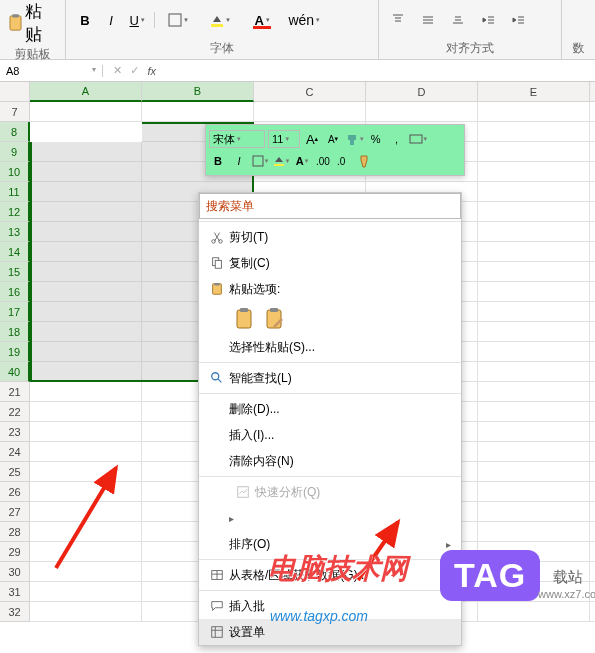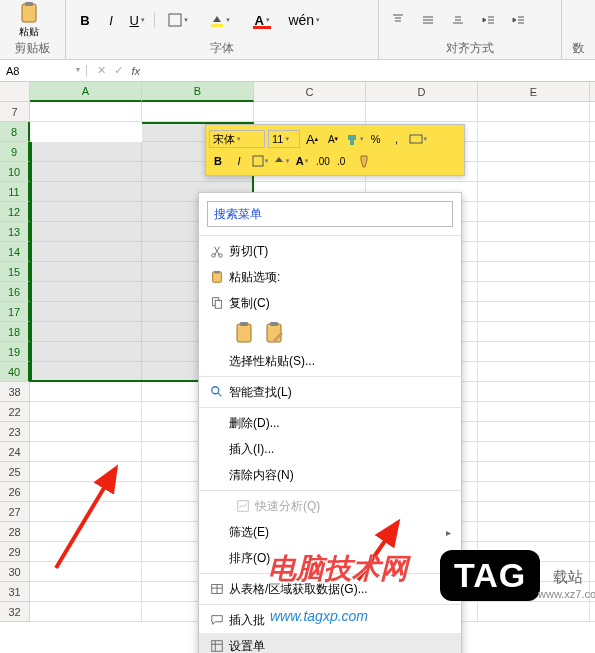--- a/index.html
+++ b/index.html
@@ -3,30 +3,30 @@
 <meta charset="utf-8">
 <style>
 * { margin: 0; padding: 0; box-sizing: border-box; font-family: "Microsoft YaHei", sans-serif; }
 body { width: 595px; height: 653px; background: #fff; overflow: hidden; position: relative; }
 
 
 .ribbon { height: 60px; background: #f5f5f5; border-bottom: 1px solid #d0d0d0; position: relative; display: flex; }
 .ribbon-section { border-right: 1px solid #d0d0d0; display: flex; flex-direction: column; height: 100%; }
 .ribbon-body { flex: 1; display: flex; align-items: center; padding: 0 6px; gap: 4px; }
 .ribbon-label { font-size: 12px; color: #666; text-align: center; padding-bottom: 2px; }
-.paste-big { display: flex; flex-direction: column; align-items: center; font-size: 10px; width: 46px; }
+.paste-big { display: flex; flex-direction: row; align-items: center; font-size: 17px; width: 46px; }
 .paste-big .icon { width: 24px; height: 24px; }
 .rbtn { width: 26px; height: 22px; display: flex; align-items: center; justify-content: center; font-size: 13px; border: 1px solid transparent; }
 .rbtn .drop { font-size: 7px; margin-left: 2px; color: #666; }
 .rbtn-wide { width: 38px; }
 .rbtn-grp { display: flex; }
 
 
 .fbar-row { height: 22px; display: flex; align-items: center; border-bottom: 1px solid #ccc; font-size: 11px; }
-.name-box { width: 87px; border-right: 1px solid #ccc; padding: 0 6px; display: flex; align-items: flex-start; justify-content: space-between; }
+.name-box { width: 103px; border-right: 1px solid #ccc; padding: 0 6px; display: flex; align-items: flex-start; justify-content: space-between; }
 .name-box .dd { font-size: 8px; color: #999; }
 .fx-btns { display: flex; align-items: center; gap: 8px; padding: 0 10px; color: #aaa; }
 .fx-btns .fx { font-style: italic; color: #555; }
 
 
 .grid-wrap { position: relative; height: 569px; overflow: hidden; }
 .corner { position: absolute; left: 0; top: 0; width: 30px; height: 20px; background: #f3f2f1; border-right: 1px solid #d4d4d4; border-bottom: 1px solid #d4d4d4; }
 .col-headers { position: absolute; left: 30px; top: 0; height: 20px; display: flex; }
 .col-h { width: 112px; height: 20px; background: #f3f2f1; border-right: 1px solid #d4d4d4; border-bottom: 1px solid #d4d4d4; font-size: 11px; display: flex; align-items: center; justify-content: center; color: #444; }
 .col-h.sel { background: #d0e8d0; color: #0b6a0b; border-bottom: 2px solid #0b6a0b; }
@@ -36,50 +36,50 @@
 .row-h.sel { background: #d0e8d0; color: #0b6a0b; border-right: 2px solid #0b6a0b; }
 .cells { position: absolute; left: 30px; top: 20px; }
 .cell-row { display: flex; height: 20px; }
 .cell { width: 112px; height: 20px; border-right: 1px solid #e0e0e0; border-bottom: 1px solid #e0e0e0; }
 .cell.narrow { width: 72px; }
 .sel-range { position: absolute; left: 30px; top: 40px; width: 224px; height: 260px; background: rgba(180,180,180,0.35); border: 2px solid #0b6a0b; pointer-events: none; }
 .active-cell { position: absolute; left: 30px; top: 40px; width: 112px; height: 20px; background: #fff; pointer-events: none; }
 .sel-handle { position: absolute; width: 6px; height: 6px; background: #0b6a0b; right: -3px; bottom: -3px; }
 
 
-.mini-tb { position: absolute; left: 205px; top: 124px; width: 260px; background: #fde047; border: 1px solid #c0c0c0; box-shadow: 0 2px 6px rgba(0,0,0,0.2); padding: 3px; font-size: 11px; }
+.mini-tb { position: absolute; left: 205px; top: 124px; width: 260px; background: #86efac; border: 1px solid #c0c0c0; box-shadow: 0 2px 6px rgba(0,0,0,0.2); padding: 3px; font-size: 11px; }
 .mini-row { display: flex; align-items: center; gap: 3px; height: 22px; }
 .mini-sel { border: 1px solid #bbb; height: 18px; font-size: 11px; padding: 0 3px; display: flex; align-items: center; gap: 2px; }
 .mini-sel.font { width: 56px; }
 .mini-sel.size { width: 32px; }
 .mini-sel .dd { font-size: 7px; color: #777; }
 .mini-btn { min-width: 18px; height: 18px; display: flex; align-items: center; justify-content: center; }
 .mini-btn .dd { font-size: 7px; color: #777; margin-left: 1px; }
 
 
 .ctx { position: absolute; left: 198px; top: 192px; width: 264px; background: #fff; border: 1px solid #c8c8c8; box-shadow: 0 3px 8px rgba(0,0,0,0.25); font-size: 12px; }
-.ctx-search { margin: 8px; border: 1px solid #bbb; height: 26px; display: flex; align-items: center; padding: 0 6px; color: #1d4ed8; }
+.ctx-search { margin: 0; border: 1px solid #bbb; height: 26px; display: flex; align-items: center; padding: 0 6px; color: #c2410c; }
 .ctx-sep { height: 1px; background: #e3e3e3; margin: 2px 0; }
 .ctx-item { display: flex; align-items: center; height: 26px; padding: 0 6px; position: relative; }
 .ctx-item.disabled { color: #aaa; padding-left: 32px; }
 .ctx-item.hov { background: #eaeaea; }
 .ctx-icon { width: 24px; display: flex; align-items: center; justify-content: center; color: #606060; }
 .ctx-icon svg { width: 14px; height: 14px; }
 .ctx-label { flex: 1; }
 .ctx-arrow { font-size: 10px; color: #666; padding-right: 4px; }
 .paste-opts { display: flex; gap: 8px; padding: 4px 0 4px 34px; height: 32px; }
 .paste-opt { width: 22px; height: 26px; display: flex; align-items: center; justify-content: center; }
 
 
 .arrow1 { position: absolute; left: 46px; top: 376px; pointer-events: none; }
 
 
 .watermark-txt { position: absolute; left: 268px; top: 550px; font-size: 28px; font-weight: 700; font-style: italic; color: #ef4444; text-shadow: 0 1px 0 #fff; pointer-events: none; }
 .watermark-url { position: absolute; left: 270px; top: 608px; font-size: 14px; font-style: italic; color: #2389d9; pointer-events: none; }
-.tag-badge { position: absolute; left: 440px; top: 550px; background: #000000; color: #fff; font-size: 34px; font-weight: 700; padding: 6px 14px; border-radius: 12px; pointer-events: none; letter-spacing: 1px; }
+.tag-badge { position: absolute; left: 440px; top: 550px; background: #8b5cf6; color: #fff; font-size: 34px; font-weight: 700; padding: 6px 14px; border-radius: 12px; pointer-events: none; letter-spacing: 1px; }
 .xz-txt { position: absolute; left: 553px; top: 568px; font-size: 15px; color: #666; pointer-events: none; }
 .xz-url { position: absolute; left: 538px; top: 588px; font-size: 11px; color: #8a8a8a; pointer-events: none; }
 </style>
 </head>
 <body>
 
 <div class="ribbon">
   <div class="ribbon-section" style="width:66px">
     <div class="ribbon-body">
       <div class="paste-big">
@@ -199,21 +199,21 @@
       <div class="row-h sel">11</div>
       <div class="row-h sel">12</div>
       <div class="row-h sel">13</div>
       <div class="row-h sel">14</div>
       <div class="row-h sel">15</div>
       <div class="row-h sel">16</div>
       <div class="row-h sel">17</div>
       <div class="row-h sel">18</div>
       <div class="row-h sel">19</div>
       <div class="row-h sel">40</div>
-      <div class="row-h">38</div>
+      <div class="row-h">21</div>
       <div class="row-h">22</div>
       <div class="row-h">23</div>
       <div class="row-h">24</div>
       <div class="row-h">25</div>
       <div class="row-h">26</div>
       <div class="row-h">27</div>
       <div class="row-h">28</div>
       <div class="row-h">29</div>
       <div class="row-h">30</div>
       <div class="row-h">31</div>
@@ -521,37 +521,37 @@
   <div class="ctx-item">
     <div class="ctx-icon">
         <svg viewBox="0 0 16 16">
           <path d="M5 3l6 10M11 3l-6 10" stroke="#606060" fill="none"></path>
           <circle cx="4" cy="13" r="2" fill="none" stroke="#606060"></circle>
           <circle cx="12" cy="13" r="2" fill="none" stroke="#606060"></circle>
         </svg>
       </div>
     <div class="ctx-label">剪切(T)</div>
   </div>
+  <div class="ctx-item">
+    <div class="ctx-icon">
+        <svg viewBox="0 0 16 16">
+          <rect x="3" y="2" width="7" height="9" fill="none" stroke="#606060"></rect>
+          <rect x="6" y="5" width="7" height="9" fill="#fff" stroke="#606060"></rect>
+        </svg>
+      </div>
+    <div class="ctx-label">复制(C)</div>
+  </div>
   <div class="ctx-item no-hov">
     <div class="ctx-icon">
         <svg viewBox="0 0 16 16">
           <rect x="3" y="2" width="10" height="12" rx="1" fill="#f4c56a" stroke="#a07020"></rect>
           <rect x="5" y="1" width="6" height="3" rx="1" fill="#888"></rect>
         </svg>
       </div>
     <div class="ctx-label">粘贴选项:</div>
-  </div>
-  <div class="ctx-item">
-    <div class="ctx-icon">
-        <svg viewBox="0 0 16 16">
-          <rect x="3" y="2" width="7" height="9" fill="none" stroke="#606060"></rect>
-          <rect x="6" y="5" width="7" height="9" fill="#fff" stroke="#606060"></rect>
-        </svg>
-      </div>
-    <div class="ctx-label">复制(C)</div>
   </div>
   <div class="paste-opts">
     <div class="paste-opt">
         <svg width="18" height="22">
           <rect x="2" y="2" width="14" height="18" rx="2" fill="#f4c56a" stroke="#a07020"></rect>
           <rect x="5" y="0" width="8" height="4" rx="1" fill="#888"></rect>
         </svg>
       </div>
     <div class="paste-opt">
         <svg width="18" height="22">
@@ -593,21 +593,20 @@
     <div class="ctx-icon">
         <svg viewBox="0 0 16 16">
           <rect x="2" y="2" width="12" height="12" fill="none" stroke="#bbb"></rect>
           <path d="M4 10l3-3 2 2 3-4" stroke="#bbb" fill="none"></path>
         </svg>
       </div>
     <div class="ctx-label">快速分析(Q)</div>
   </div>
   <div class="ctx-item">
     <div class="ctx-icon"></div>
-      <div class="ctx-label">筛选(E)</div>
     <div class="ctx-arrow">▸</div>
   </div>
   <div class="ctx-item">
     <div class="ctx-icon"></div>
       <div class="ctx-label">排序(O)</div>
     <div class="ctx-arrow">▸</div>
   </div>
   <div class="ctx-sep"></div>
   <div class="ctx-item">
     <div class="ctx-icon">

